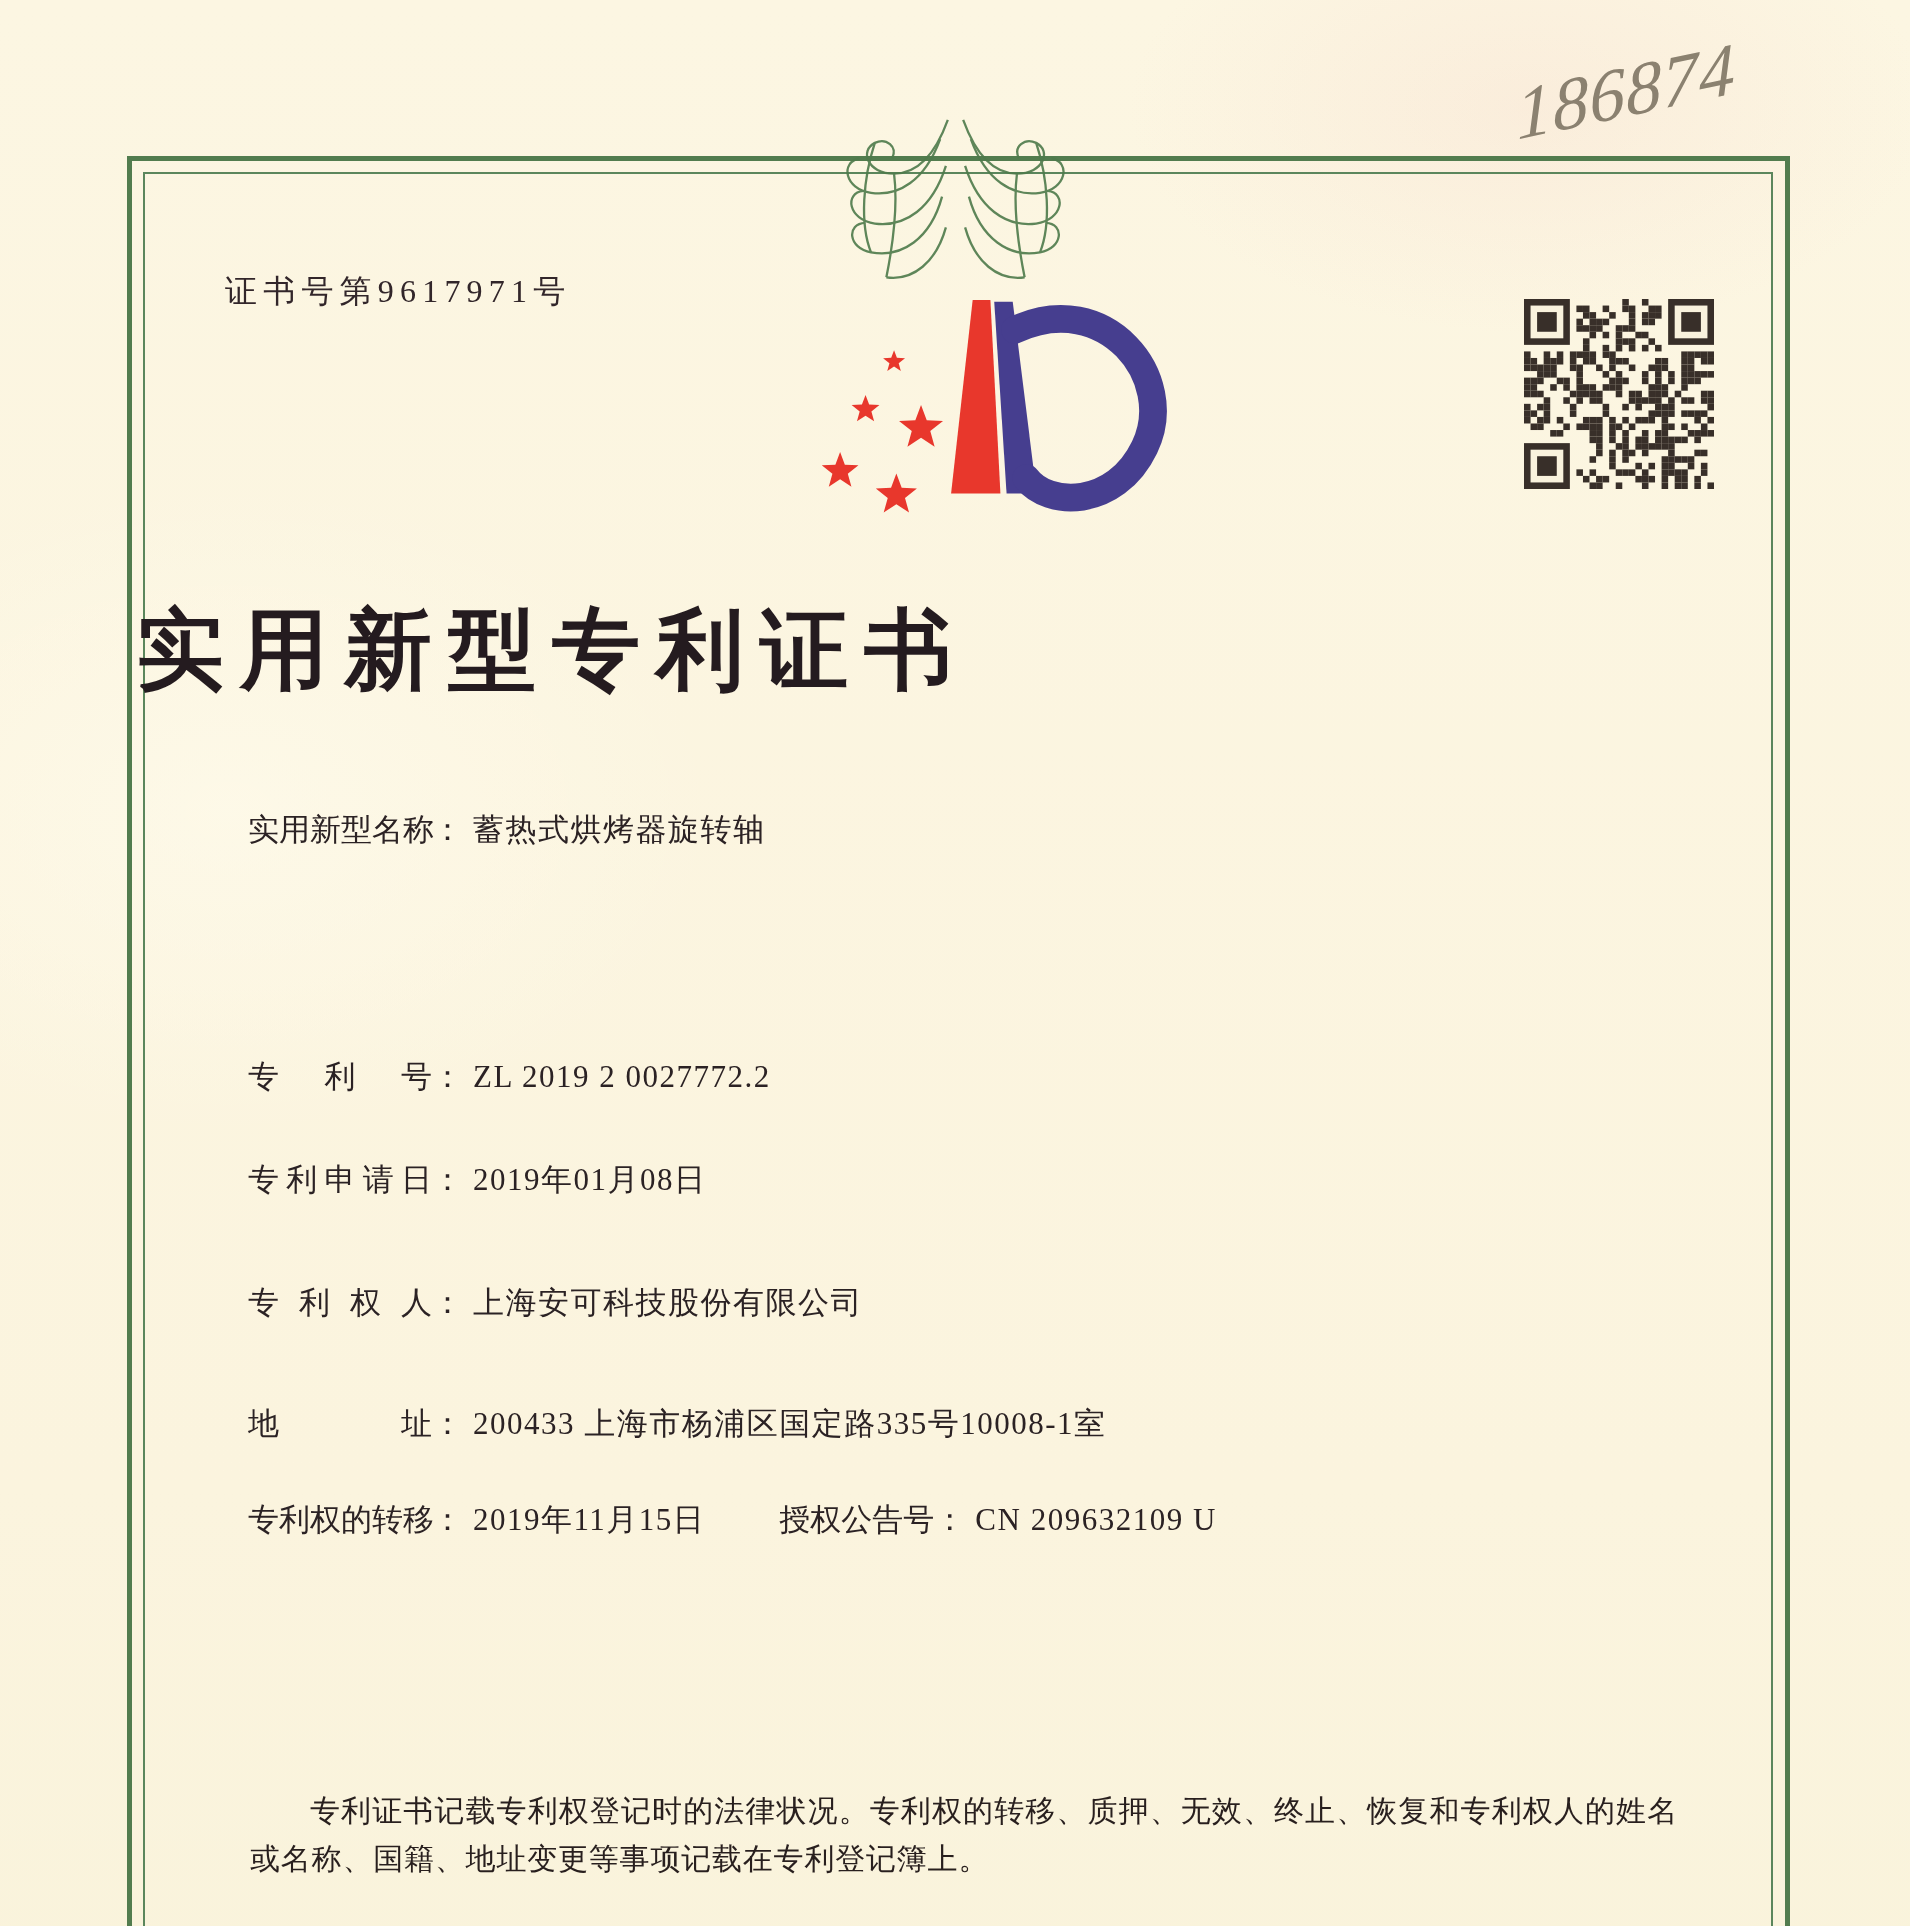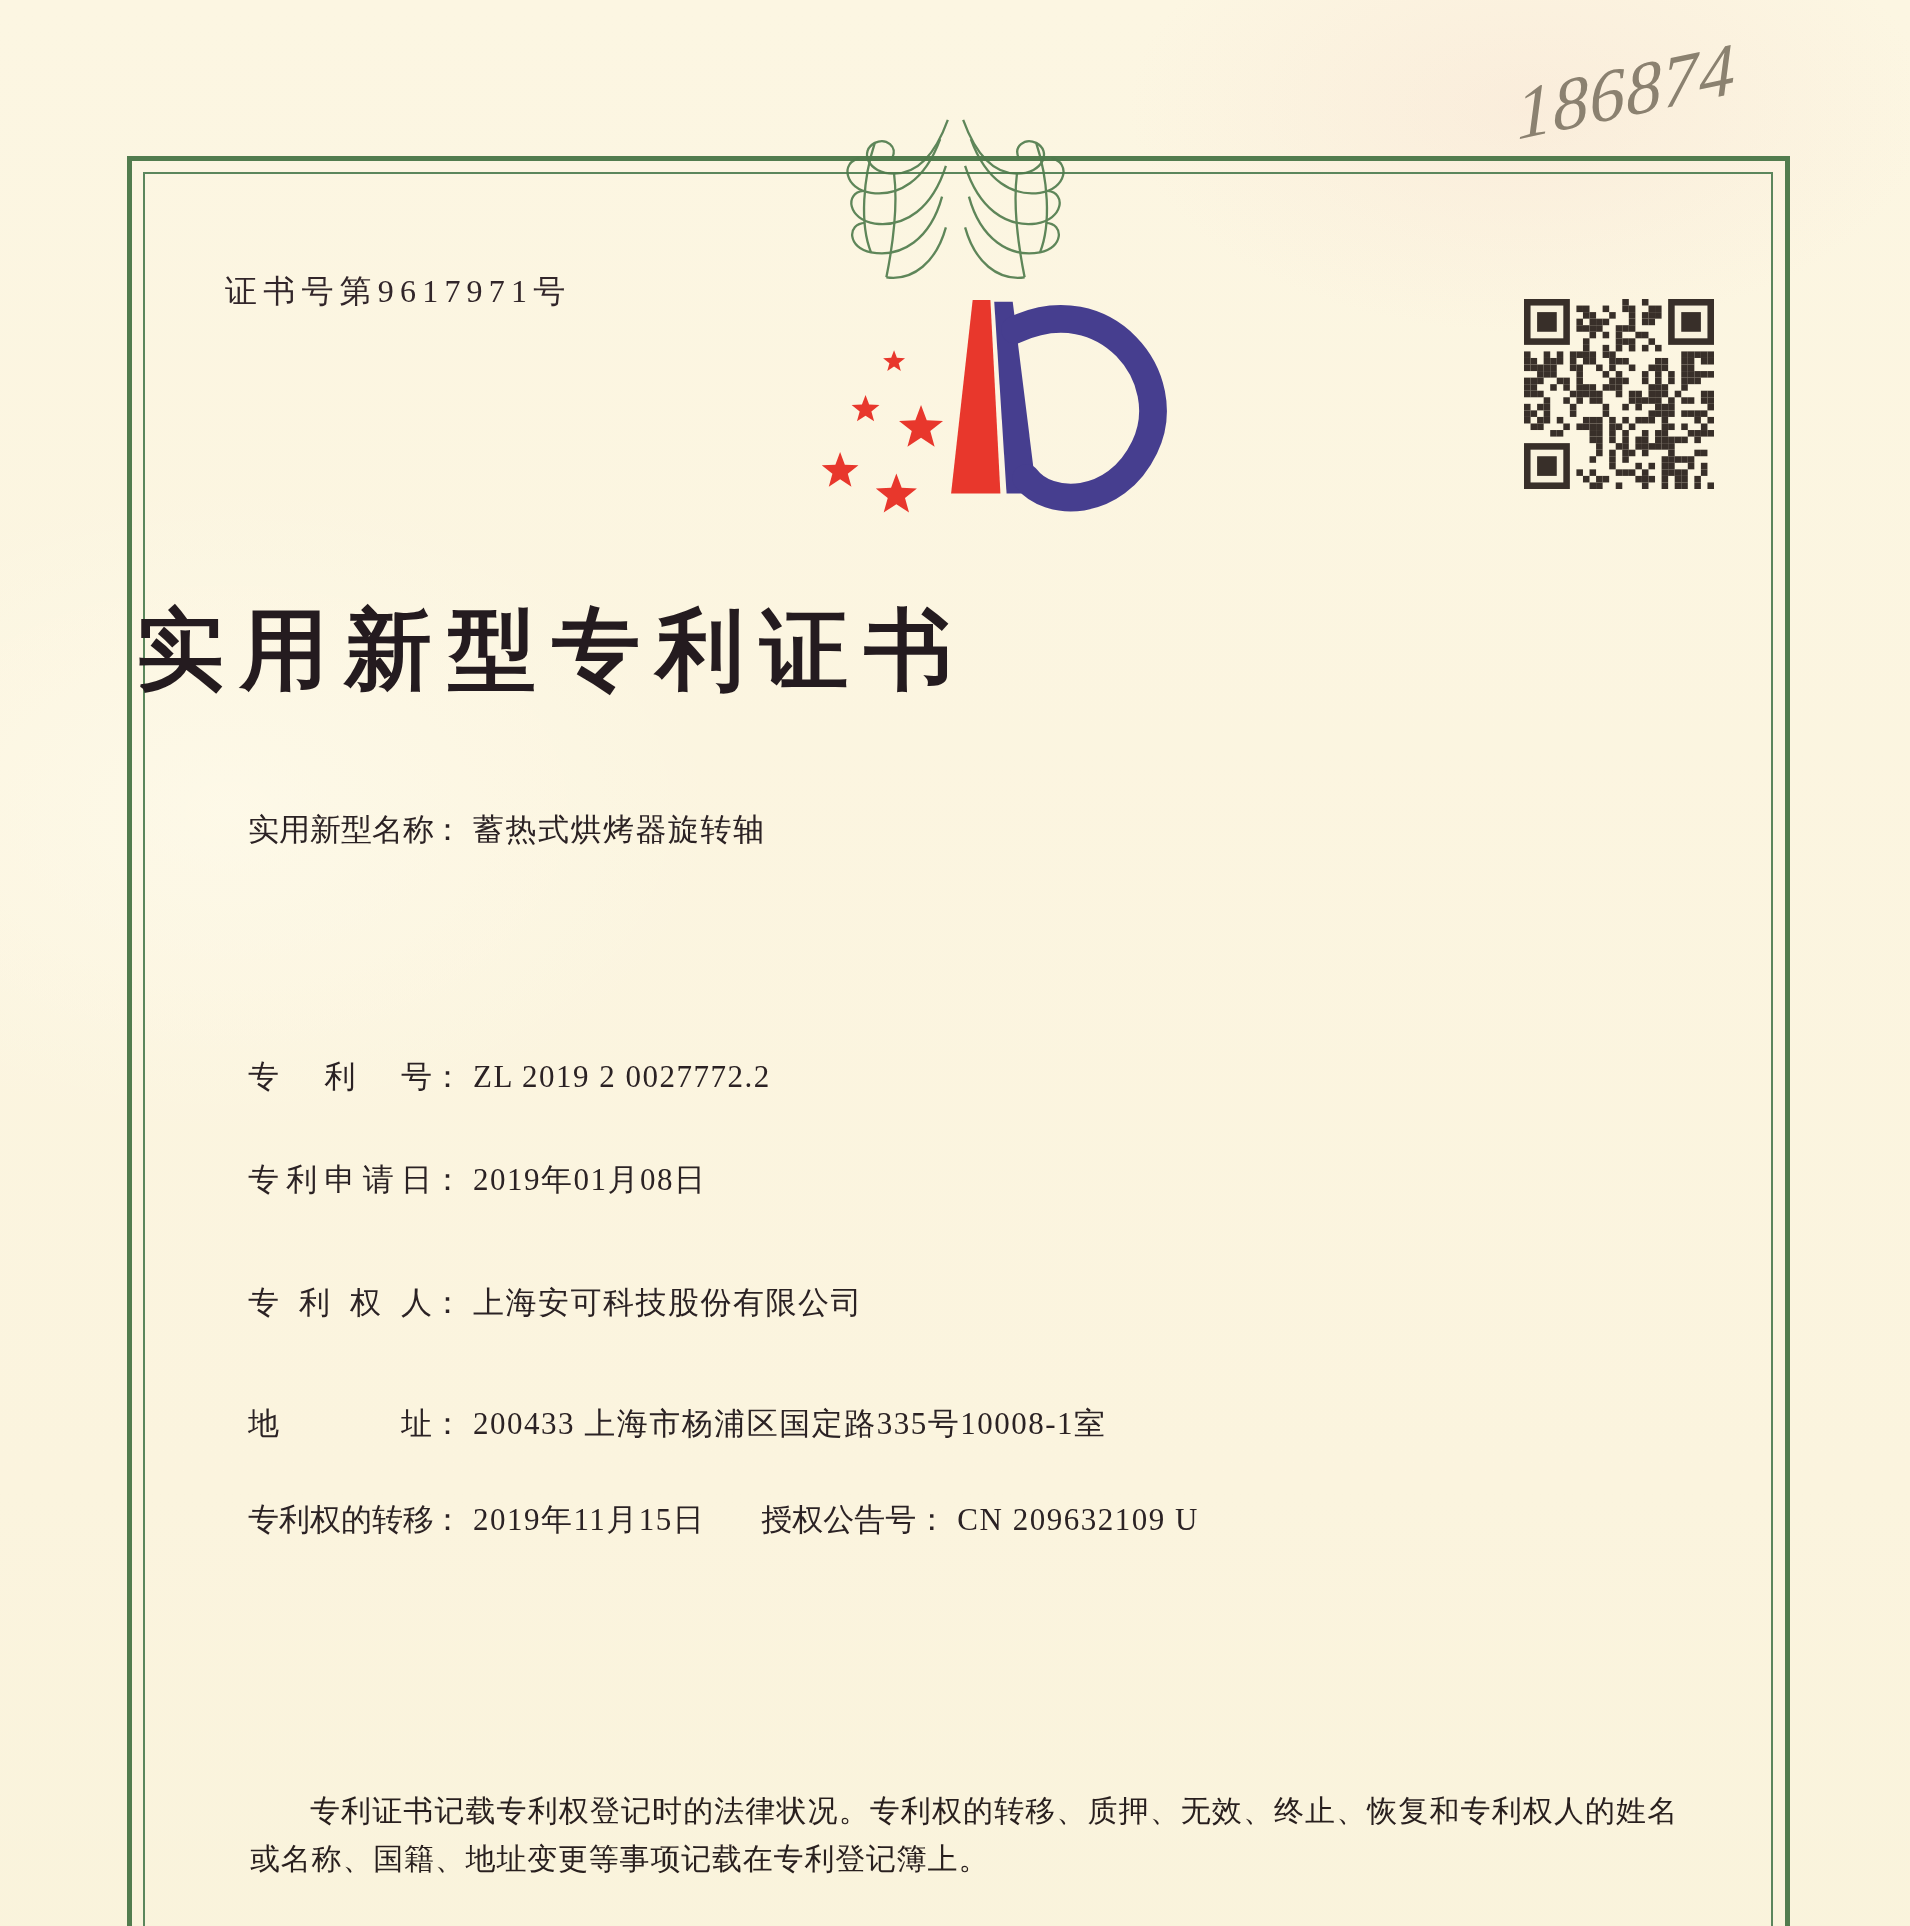--- a/index.html
+++ b/index.html
@@ -39,21 +39,21 @@
   #qr{position:absolute;left:1524px;top:299px;width:190px;height:190px;z-index:3;}
   .title{
     position:absolute;left:136px;top:591px;width:1640px;z-index:3;
     text-align:left;font-size:88px;font-weight:700;color:#241b1f;
     letter-spacing:16px;font-family:"Liberation Serif", serif;
   }
   .frow{position:absolute;left:248px;z-index:3;font-size:31px;color:#2b2224;white-space:nowrap;}
   .flabel{display:inline-block;width:184px;text-align:justify;text-align-last:justify;vertical-align:bottom;}
   .fcolon{display:inline-block;margin-right:10px;}
   .fvalue{letter-spacing:1.5px;}
-  .fpair2{margin-left:56px;}
+  .fpair2{margin-left:74px;}
   .fpair2 .flabel{width:auto;text-align-last:auto;}
   .para{
     position:absolute;left:250px;width:1428px;z-index:3;
     font-size:30px;line-height:1.60;color:#281f1e;text-align:justify;
     text-indent:2em;letter-spacing:0.8px;
   }
   .ornament{z-index:2;position:absolute;}
 </style>
 </head>
 <body>

